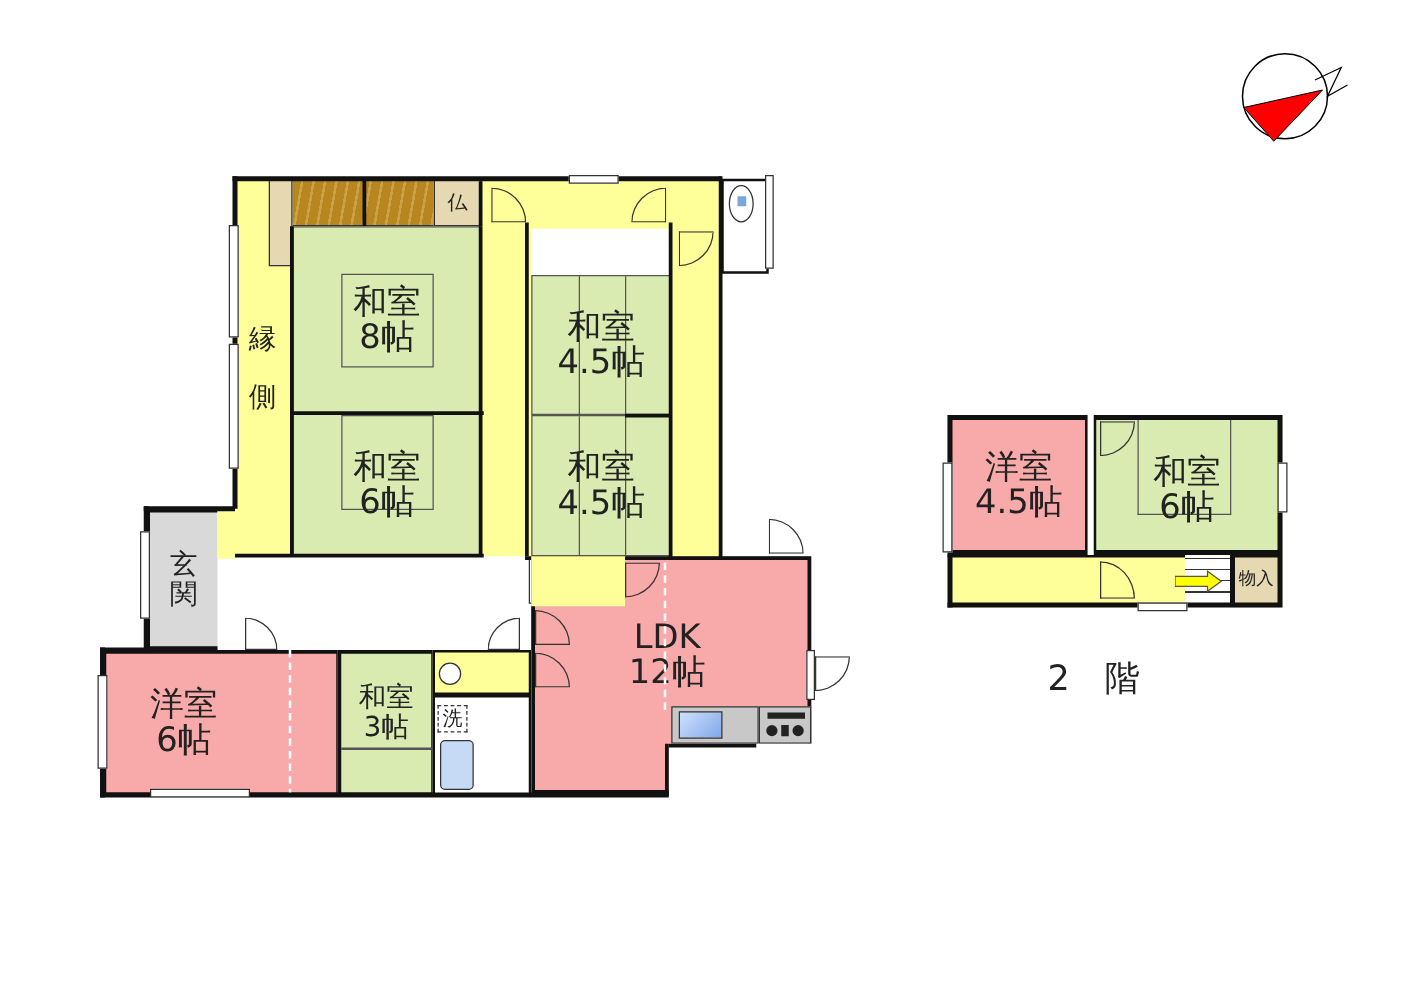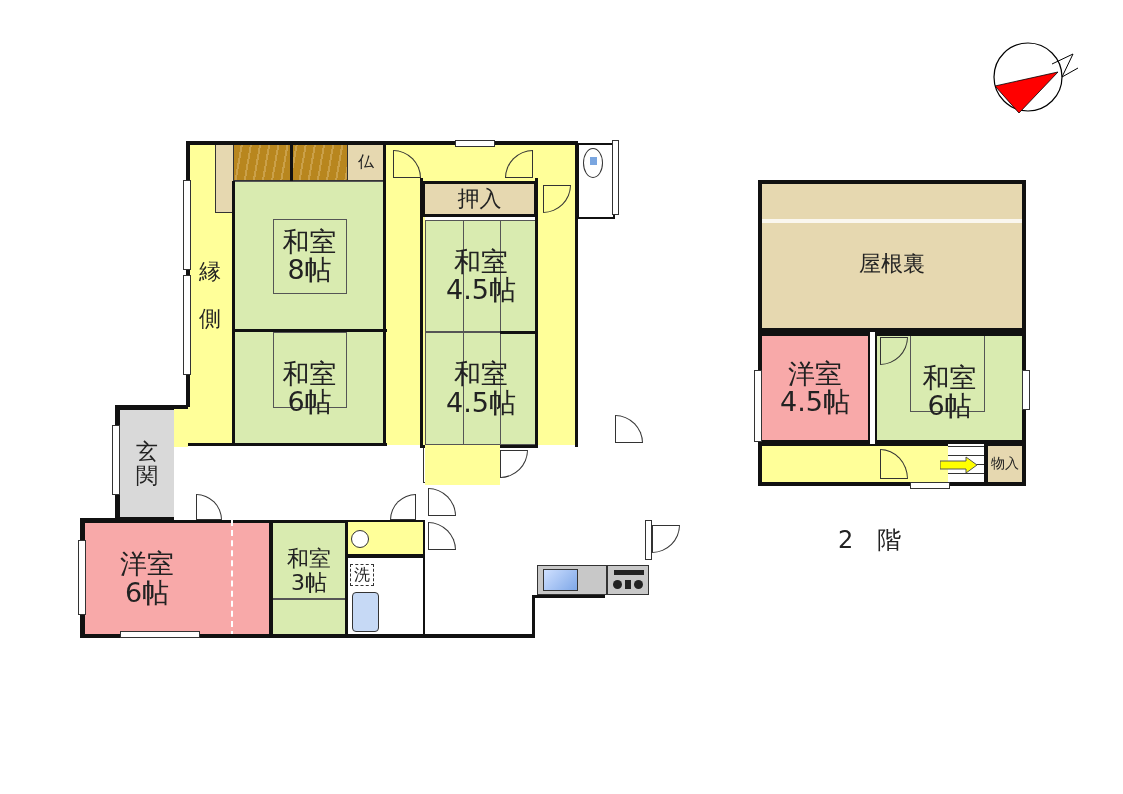--- a/index.html
+++ b/index.html
@@ -58,23 +58,20 @@
 8帖</span>
   </div>
 
   <div class="room" style="left:234px;top:331px;width:151px;height:114px;background:#d9ebb0;border:1px solid #555;">
     <div class="tatami" style="left:38px;top:0;width:74px;height:76px;"></div>
     <span class="lbl" style="position:relative;">和室
 6帖</span>
   </div>
   <div class="wall" style="left:232px;top:329px;width:155px;height:3px;"></div>
 
-  <div class="room" style="left:422px;top:181px;width:115px;height:36px;background:#e6d8b0;border:3px solid #111;">
-    <span class="lbl sm">押入</span>
-  </div>
 
   <div class="room" style="left:425px;top:220px;width:112px;height:112px;background:#d9ebb0;border:1px solid #555;">
     <div class="tatami" style="left:37px;top:0;width:38px;height:112px;border-top:none;border-bottom:none;"></div>
     <span class="lbl" style="position:relative;">和室
 4.5帖</span>
   </div>
 
   <div class="room" style="left:425px;top:332px;width:112px;height:113px;background:#d9ebb0;border:1px solid #555;">
     <div class="tatami" style="left:37px;top:0;width:38px;height:113px;border-top:none;border-bottom:none;"></div>
     <span class="lbl" style="position:relative;">和室
@@ -89,20 +86,24 @@
 
   <div class="abs" style="left:174px;top:407px;width:14px;height:40px;background:#ffff99;"></div>
 
   <div class="abs" style="left:423px;top:447px;width:77px;height:36px;background:repeating-linear-gradient(90deg,#fff 0 10px,#333 10px 11px);border:1px solid #333;">
     <svg class="abs" style="left:36px;top:9px;" width="36" height="18" viewBox="0 0 36 18">
       <polygon points="0,9 10,1 10,5 34,5 34,13 10,13 10,17" fill="#ffff00" stroke="#555" stroke-width="1"></polygon>
     </svg>
   </div>
   <div class="wall" style="left:420px;top:445px;width:115px;height:3px;"></div>
 
+  <div class="room" style="left:425px;top:445px;width:224px;height:190px;background:#f8a9a9;border:3px solid #111;">
+    <span class="lbl" style="position:absolute;left:75px;top:48px;">LDK
+12帖</span>
+  </div>
   <div class="abs" style="left:425px;top:445px;width:75px;height:40px;background:#ffff99;"></div>
   <div class="abs" style="left:425px;top:483px;width:0;height:0;"></div>
 
   <div class="abs" style="left:531px;top:450px;width:0;height:118px;border-left:2px dashed #fff;"></div>
 
   <div class="abs" style="left:537px;top:565px;width:70px;height:30px;background:#c8c8c8;border:1px solid #333;">
     <div class="abs" style="left:5px;top:3px;width:35px;height:22px;background:linear-gradient(135deg,#cfe0ff,#7fa8e8);border:1px solid #333;"></div>
   </div>
   <div class="abs" style="left:607px;top:565px;width:42px;height:30px;background:#c8c8c8;border:1px solid #333;">
     <div class="abs" style="left:6px;top:4px;width:30px;height:5px;background:#222;"></div>
@@ -168,23 +169,20 @@
   <div class="door" style="left:390px;top:494px;width:26px;height:26px;transform:scaleX(-1);"></div>
   <div class="door" style="left:428px;top:488px;width:28px;height:28px;"></div>
   <div class="door" style="left:428px;top:522px;width:28px;height:28px;"></div>
   <div class="door" style="left:500px;top:450px;width:28px;height:28px;transform:scaleY(-1);"></div>
   <div class="door" style="left:615px;top:415px;width:28px;height:28px;"></div>
   <div class="door" style="left:652px;top:525px;width:28px;height:28px;transform:scaleY(-1);"></div>
 </div>
 
 <div class="abs" style="left:0;top:0;width:1123px;height:794px;pointer-events:none;">
 
-  <div class="room" style="left:758px;top:180px;width:268px;height:152px;background:#e6d8b0;border:4px solid #111;">
-    <span class="lbl sm" style="position:relative;top:8px;">屋根裏</span>
-  </div>
   <div class="abs" style="left:762px;top:219px;width:260px;height:4px;border-top:2px dashed #fff;background:#fff;opacity:0.8;"></div>
 
   <div class="room" style="left:758px;top:332px;width:112px;height:112px;background:#f8a9a9;border:4px solid #111;border-right:2px solid #111;">
     <span class="lbl">洋室
 4.5帖</span>
   </div>
 
   <div class="room" style="left:875px;top:332px;width:151px;height:112px;background:#d9ebb0;border:4px solid #111;border-left:2px solid #111;">
     <div class="tatami" style="left:33px;top:0;width:75px;height:76px;border-top:none;"></div>
     <span class="lbl" style="position:relative;top:4px;">和室
@@ -199,14 +197,14 @@
     <polygon points="0,5 26,5 26,1 37,9 26,17 26,13 0,13" fill="#ffff00" stroke="#555" stroke-width="1"></polygon>
   </svg>
   <div class="room" style="left:984px;top:444px;width:42px;height:42px;background:#e6d8b0;border:4px solid #111;border-top:2px solid #111;">
     <span class="lbl xs" style="font-size:14px;font-family:Liberation Mono, monospace;">物入</span>
   </div>
 
   <div class="win" style="left:754px;top:370px;width:8px;height:72px;"></div>
   <div class="win" style="left:1022px;top:370px;width:8px;height:40px;"></div>
   <div class="win" style="left:910px;top:482px;width:40px;height:7px;"></div>
 
-  <div class="abs" style="left:838px;top:524px;font-size:24px;white-space:pre;">2　階</div>
+  <div class="abs" style="left:838px;top:524px;font-size:28px;white-space:pre;">2　階</div>
 </div>
 
 </body></html>

